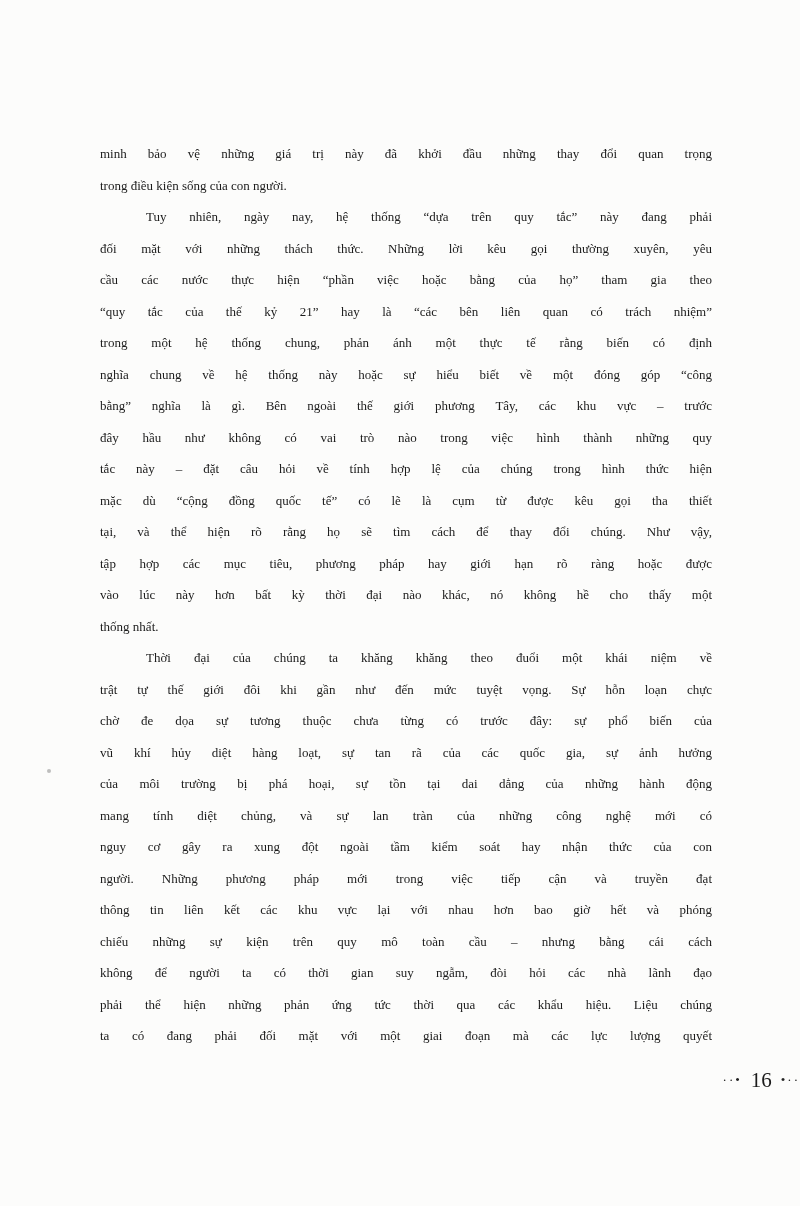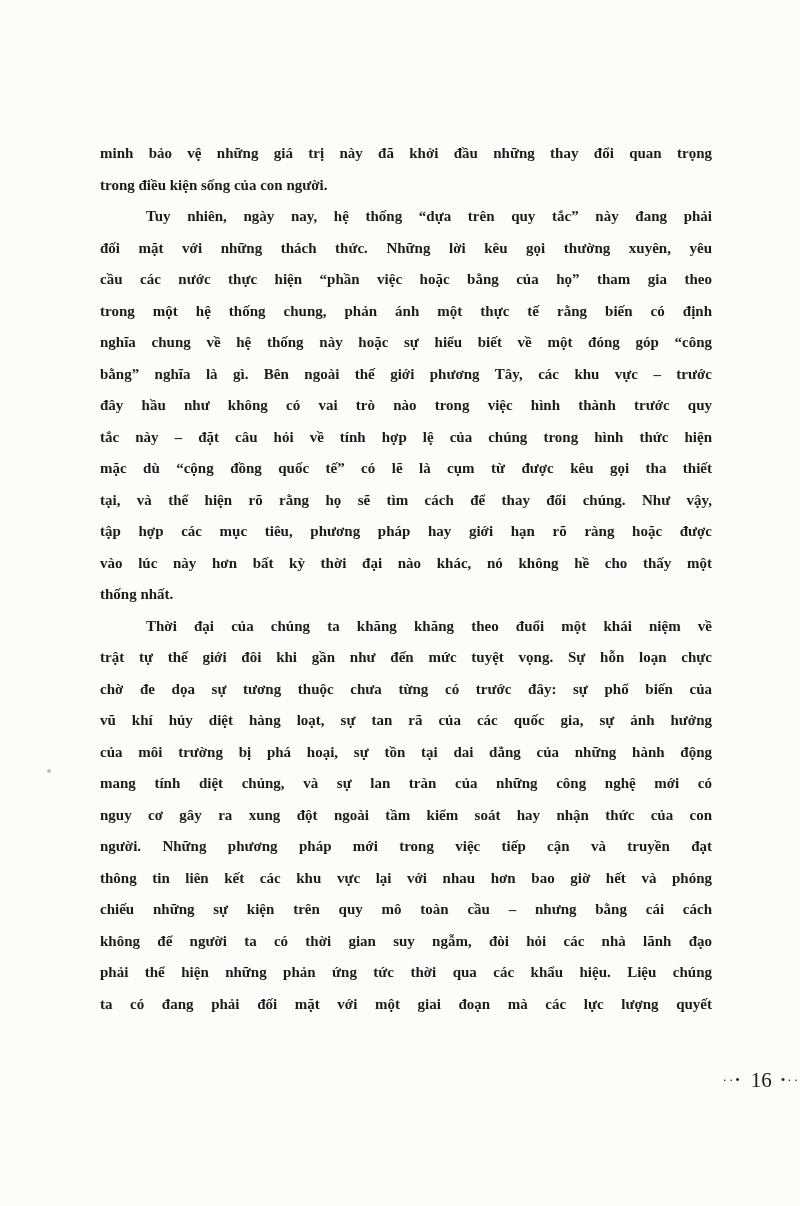--- a/index.html
+++ b/index.html
@@ -21,28 +21,27 @@
     position: absolute;
     left: 100px;
     top: 138px;
     width: 612px;
   }
   .paragraph {
     margin: 0;
     padding: 0;
   }
   .line {
-    font-size: 15px;
+    font-size: 13px;
     line-height: 31.5px;
     height: 31.5px;
     text-align: justify;
     text-align-last: justify;
     overflow: hidden;
     white-space: normal;
-    font-weight: bold;
   }
   .line.indent {
     text-indent: 46px;
   }
   .line.para-last {
     text-align-last: left;
   }
   .footer {
     position: absolute;
     top: 1068px;
@@ -80,24 +79,25 @@
 
   <div class="text-block">
       <div class="paragraph">
         <div class="line">minh bảo vệ những giá trị này đã khởi đầu những thay đổi quan trọng</div>
         <div class="line para-last">trong điều kiện sống của con người.</div>
       </div>
       <div class="paragraph">
         <div class="line indent">Tuy nhiên, ngày nay, hệ thống “dựa trên quy tắc” này đang phải</div>
         <div class="line">đối mặt với những thách thức. Những lời kêu gọi thường xuyên, yêu</div>
         <div class="line">cầu các nước thực hiện “phần việc hoặc bằng của họ” tham gia theo</div>
+        <div class="line">“quy tắc của thế kỷ 21” hay là “các bên liên quan có trách nhiệm”</div>
         <div class="line">trong một hệ thống chung, phản ánh một thực tế rằng biến có định</div>
         <div class="line">nghĩa chung về hệ thống này hoặc sự hiểu biết về một đóng góp “công</div>
         <div class="line">bằng” nghĩa là gì. Bên ngoài thế giới phương Tây, các khu vực – trước</div>
-        <div class="line">đây hầu như không có vai trò nào trong việc hình thành trước quy</div>
+        <div class="line">đây hầu như không có vai trò nào trong việc hình thành những quy</div>
         <div class="line">tắc này – đặt câu hỏi về tính hợp lệ của chúng trong hình thức hiện</div>
         <div class="line">mặc dù “cộng đồng quốc tế” có lẽ là cụm từ được kêu gọi tha thiết</div>
         <div class="line">tại, và thể hiện rõ rằng họ sẽ tìm cách để thay đổi chúng. Như vậy,</div>
         <div class="line">tập hợp các mục tiêu, phương pháp hay giới hạn rõ ràng hoặc được</div>
         <div class="line">vào lúc này hơn bất kỳ thời đại nào khác, nó không hề cho thấy một</div>
         <div class="line para-last">thống nhất.</div>
       </div>
       <div class="paragraph">
         <div class="line indent">Thời đại của chúng ta khăng khăng theo đuổi một khái niệm về</div>
         <div class="line">trật tự thế giới đôi khi gần như đến mức tuyệt vọng. Sự hỗn loạn chực</div>

